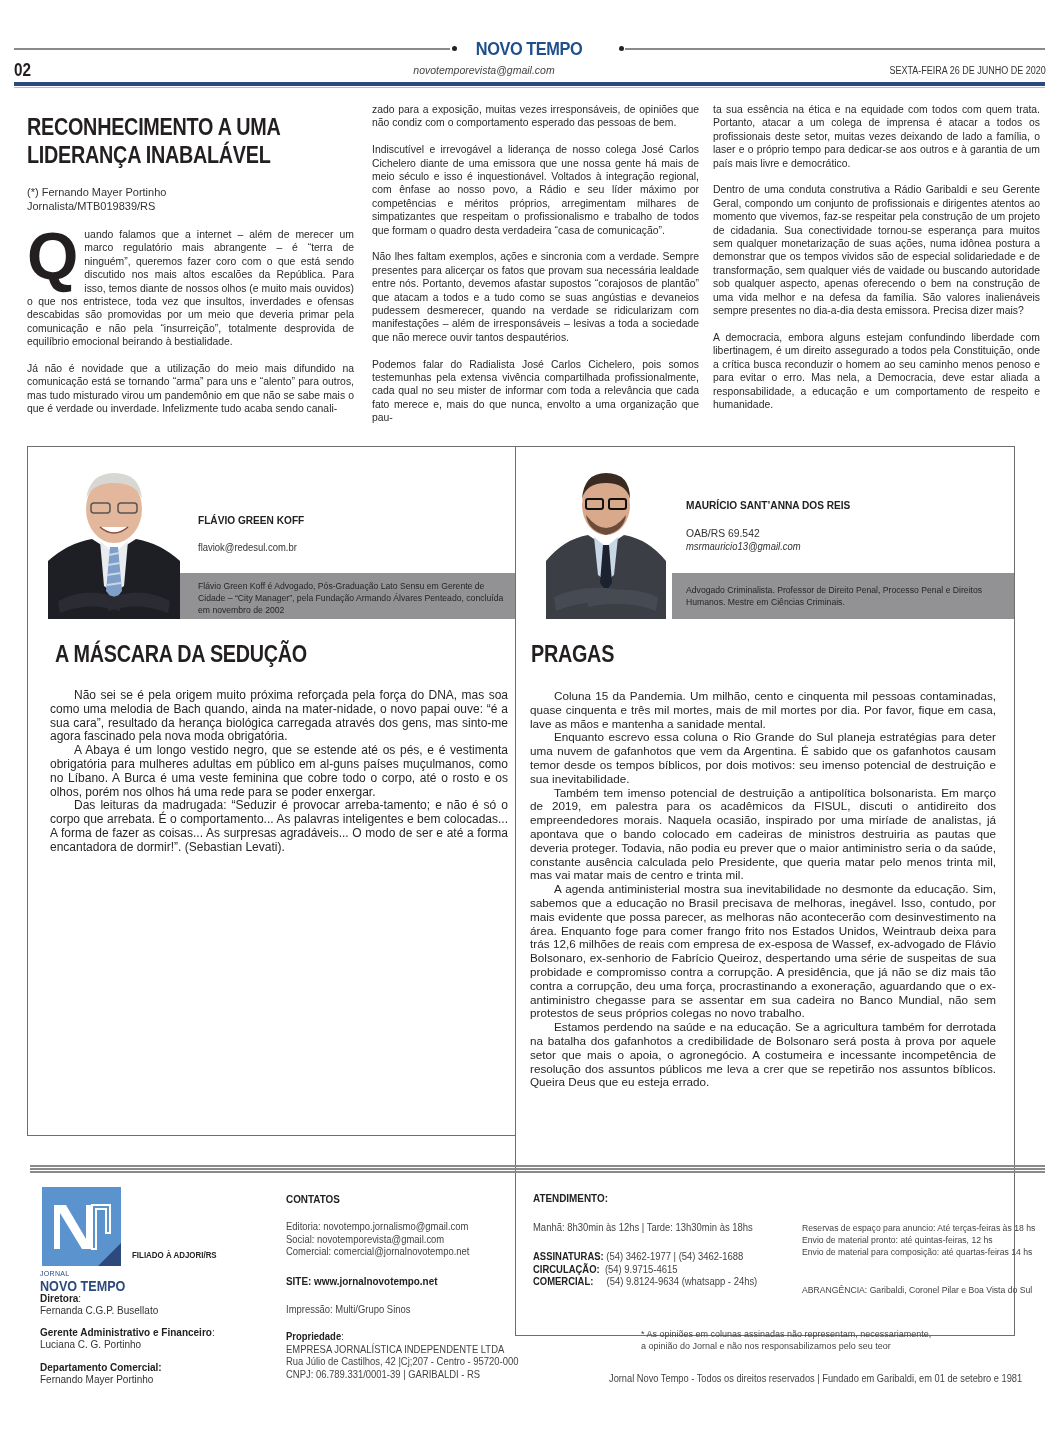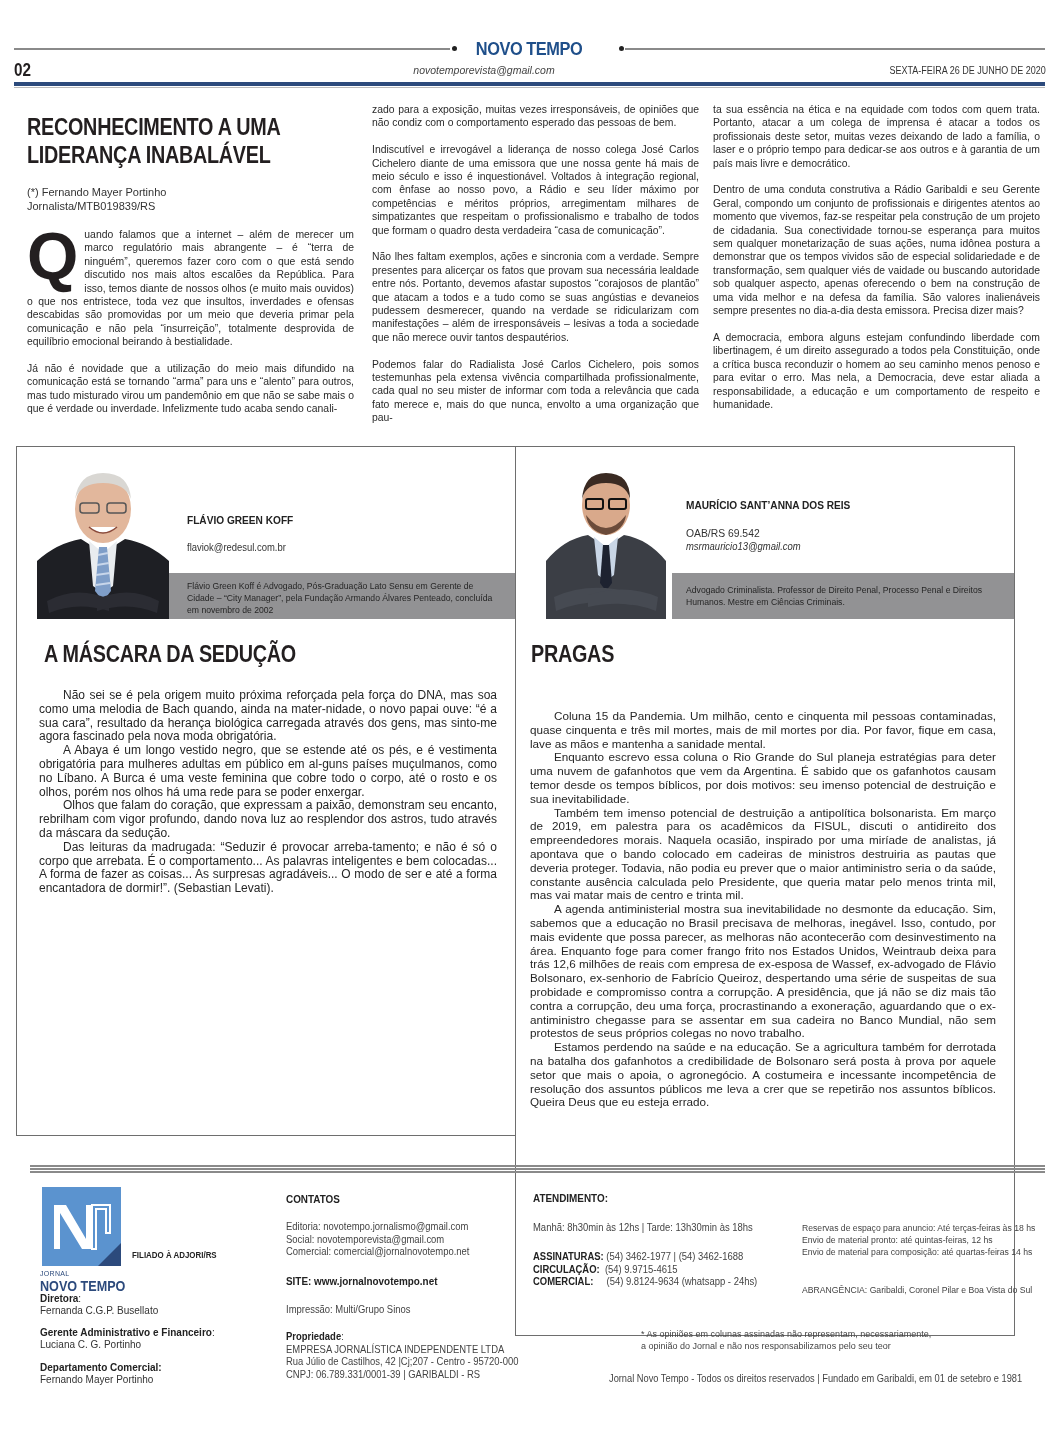--- a/index.html
+++ b/index.html
@@ -27,42 +27,42 @@
   .col { position: absolute; font-size: 10.4px; line-height: 13.4px; text-align: justify; color: #2a2a2a; hyphens: auto; }
   .col p { margin-bottom: 13.4px; }
   .col p:last-child { margin-bottom: 0; }
   .col1 { top: 228px; left: 27px; width: 327px; }
   .col2 { top: 103px; left: 372px; width: 327px; }
   .col3 { top: 103px; left: 713px; width: 327px; }
   .dropcap { float: left; font-family: "Liberation Sans", sans-serif; font-size: 66px; line-height: 52px; font-weight: bold; margin: 2px 6px 0 0; color: #231f20; }
 
   
   .box { position: absolute; top: 446px; border: 1.5px solid #6e6e6e; background: #fff; }
-  .box.left { left: 16px; width: 527px; height: 690px; }
+  .box.left { left: 27px; width: 527px; height: 690px; }
   .box.right { left: 515px; width: 500px; height: 890px; }
   .bio-band { position: absolute; left: 0; right: 0; height: 46px; background: #929294; }
   .box.left .bio-band { top: 126px; left: 20px; }
   .box.right .bio-band { top: 126px; left: 24px; }
   .photo { position: absolute; top: 14px; width: 132px; height: 158px; overflow: hidden; }
   .box.left .photo { left: 20px; }
   .box.right .photo { left: 24px; top: 18px; height: 154px; }
   .author-name { position: absolute; left: 170px; font-weight: bold; font-size: 11.5px; transform: scaleX(0.88); transform-origin: left; color: #222; }
   .box.left .author-name { top: 67px; }
   .box.right .author-name { top: 52px; }
   .author-email { position: absolute; left: 170px; font-size: 10.5px; color: #333; transform: scaleX(0.9); transform-origin: left; }
   .box.left .author-email { top: 94px; }
   .box.right .author-oab { position: absolute; top: 80px; left: 170px; font-size: 11.5px; color: #333; transform: scaleX(0.9); transform-origin: left; }
   .box.right .author-email { top: 93px; font-style: italic; }
   .bio-text { position: absolute; left: 170px; width: 320px; font-size: 9.6px; line-height: 12px; color: #262626; transform: scaleX(0.9); transform-origin: left; }
   .box.left .bio-text { top: 133px; width: 340px; }
   .box.right .bio-text { top: 137px; width: 340px; }
   .op-title { position: absolute; top: 194px; left: 27px; font-weight: bold; font-size: 23px; letter-spacing: -0.3px; transform: scaleX(0.86); transform-origin: left; color: #231f20; }
   .box.right .op-title { left: 15px; }
   .op-body { position: absolute; top: 242px; left: 22px; width: 458px; font-size: 12px; line-height: 13.8px; text-align: justify; color: #262626; }
-  .box.right .op-body { left: 14px; width: 466px; font-size: 11.7px; margin-top: 20px; }
+  .box.right .op-body { left: 14px; width: 466px; font-size: 11.7px; }
   .op-body p { text-indent: 24px; }
 
   
   .foot-rule { position: absolute; left: 30px; width: 1015px; height: 1.5px; background: #8a8a8a; }
   .logo { position: absolute; top: 1187px; left: 42px; width: 79px; height: 79px; background: #5b93cf; }
   .logo-tag { position: absolute; top: 1270px; left: 40px; font-size: 7px; color: #2c4a7c; letter-spacing: 0.3px; }
   .logo-name { position: absolute; top: 1278px; left: 40px; font-weight: bold; font-size: 14px; color: #2c4a7c; transform: scaleX(0.9); transform-origin: left; }
   .filiado { position: absolute; top: 1250px; left: 132px; font-weight: bold; font-size: 9px; transform: scaleX(0.88); transform-origin: left; color: #222; }
   .staff { position: absolute; left: 40px; font-size: 10px; line-height: 12px; color: #333; }
   .staff b { color: #222; }
@@ -125,21 +125,20 @@
       <path d="M122 140 Q92 124 60 138 L60 150 Q92 140 120 152 Z" fill="#2b2c33"></path>
     </svg>
   </div>
   <div class="author-name">FLÁVIO GREEN KOFF</div>
   <a class="author-email">flaviok@redesul.com.br</a>
   <div class="bio-text">Flávio Green Koff é Advogado, Pós-Graduação Lato Sensu em Gerente de Cidade – “City Manager”, pela Fundação Armando Álvares Penteado, concluída em novembro de 2002</div>
   <h2 class="op-title">A MÁSCARA DA SEDUÇÃO</h2>
   <div class="op-body">
     <p>Não sei se é pela origem muito próxima reforçada pela força do DNA, mas soa como uma melodia de Bach quando, ainda na mater-nidade, o novo papai ouve: “é a sua cara”, resultado da herança biológica carregada através dos gens, mas sinto-me agora fascinado pela nova moda obrigatória.</p>
     <p>A Abaya é um longo vestido negro, que se estende até os pés, e é vestimenta obrigatória para mulheres adultas em público em al-guns países muçulmanos, como no Líbano. A Burca é uma veste feminina que cobre todo o corpo, até o rosto e os olhos, porém nos olhos há uma rede para se poder enxergar.</p>
-    <p>Olhos que falam do coração, que expressam a paixão, demonstram seu encanto, rebrilham com vigor profundo, dando nova luz ao resplendor dos astros, tudo através da máscara da sedução.</p>
     <p>Das leituras da madrugada: “Seduzir é provocar arreba-tamento; e não é só o corpo que arrebata. É o comportamento... As palavras inteligentes e bem colocadas... A forma de fazer as coisas... As surpresas agradáveis... O modo de ser e até a forma encantadora de dormir!”. (Sebastian Levati).</p>
   </div>
 </section>
 
 <section class="box right">
   <div class="bio-band"></div>
   <div class="photo">
     <svg width="132" height="154" viewBox="0 0 132 154">
       <rect width="132" height="154" fill="#fff"></rect>
       <path d="M6 154 L6 96 Q24 74 48 70 L66 82 L84 70 Q108 74 126 96 L126 154 Z" fill="#3b3e45"></path>

